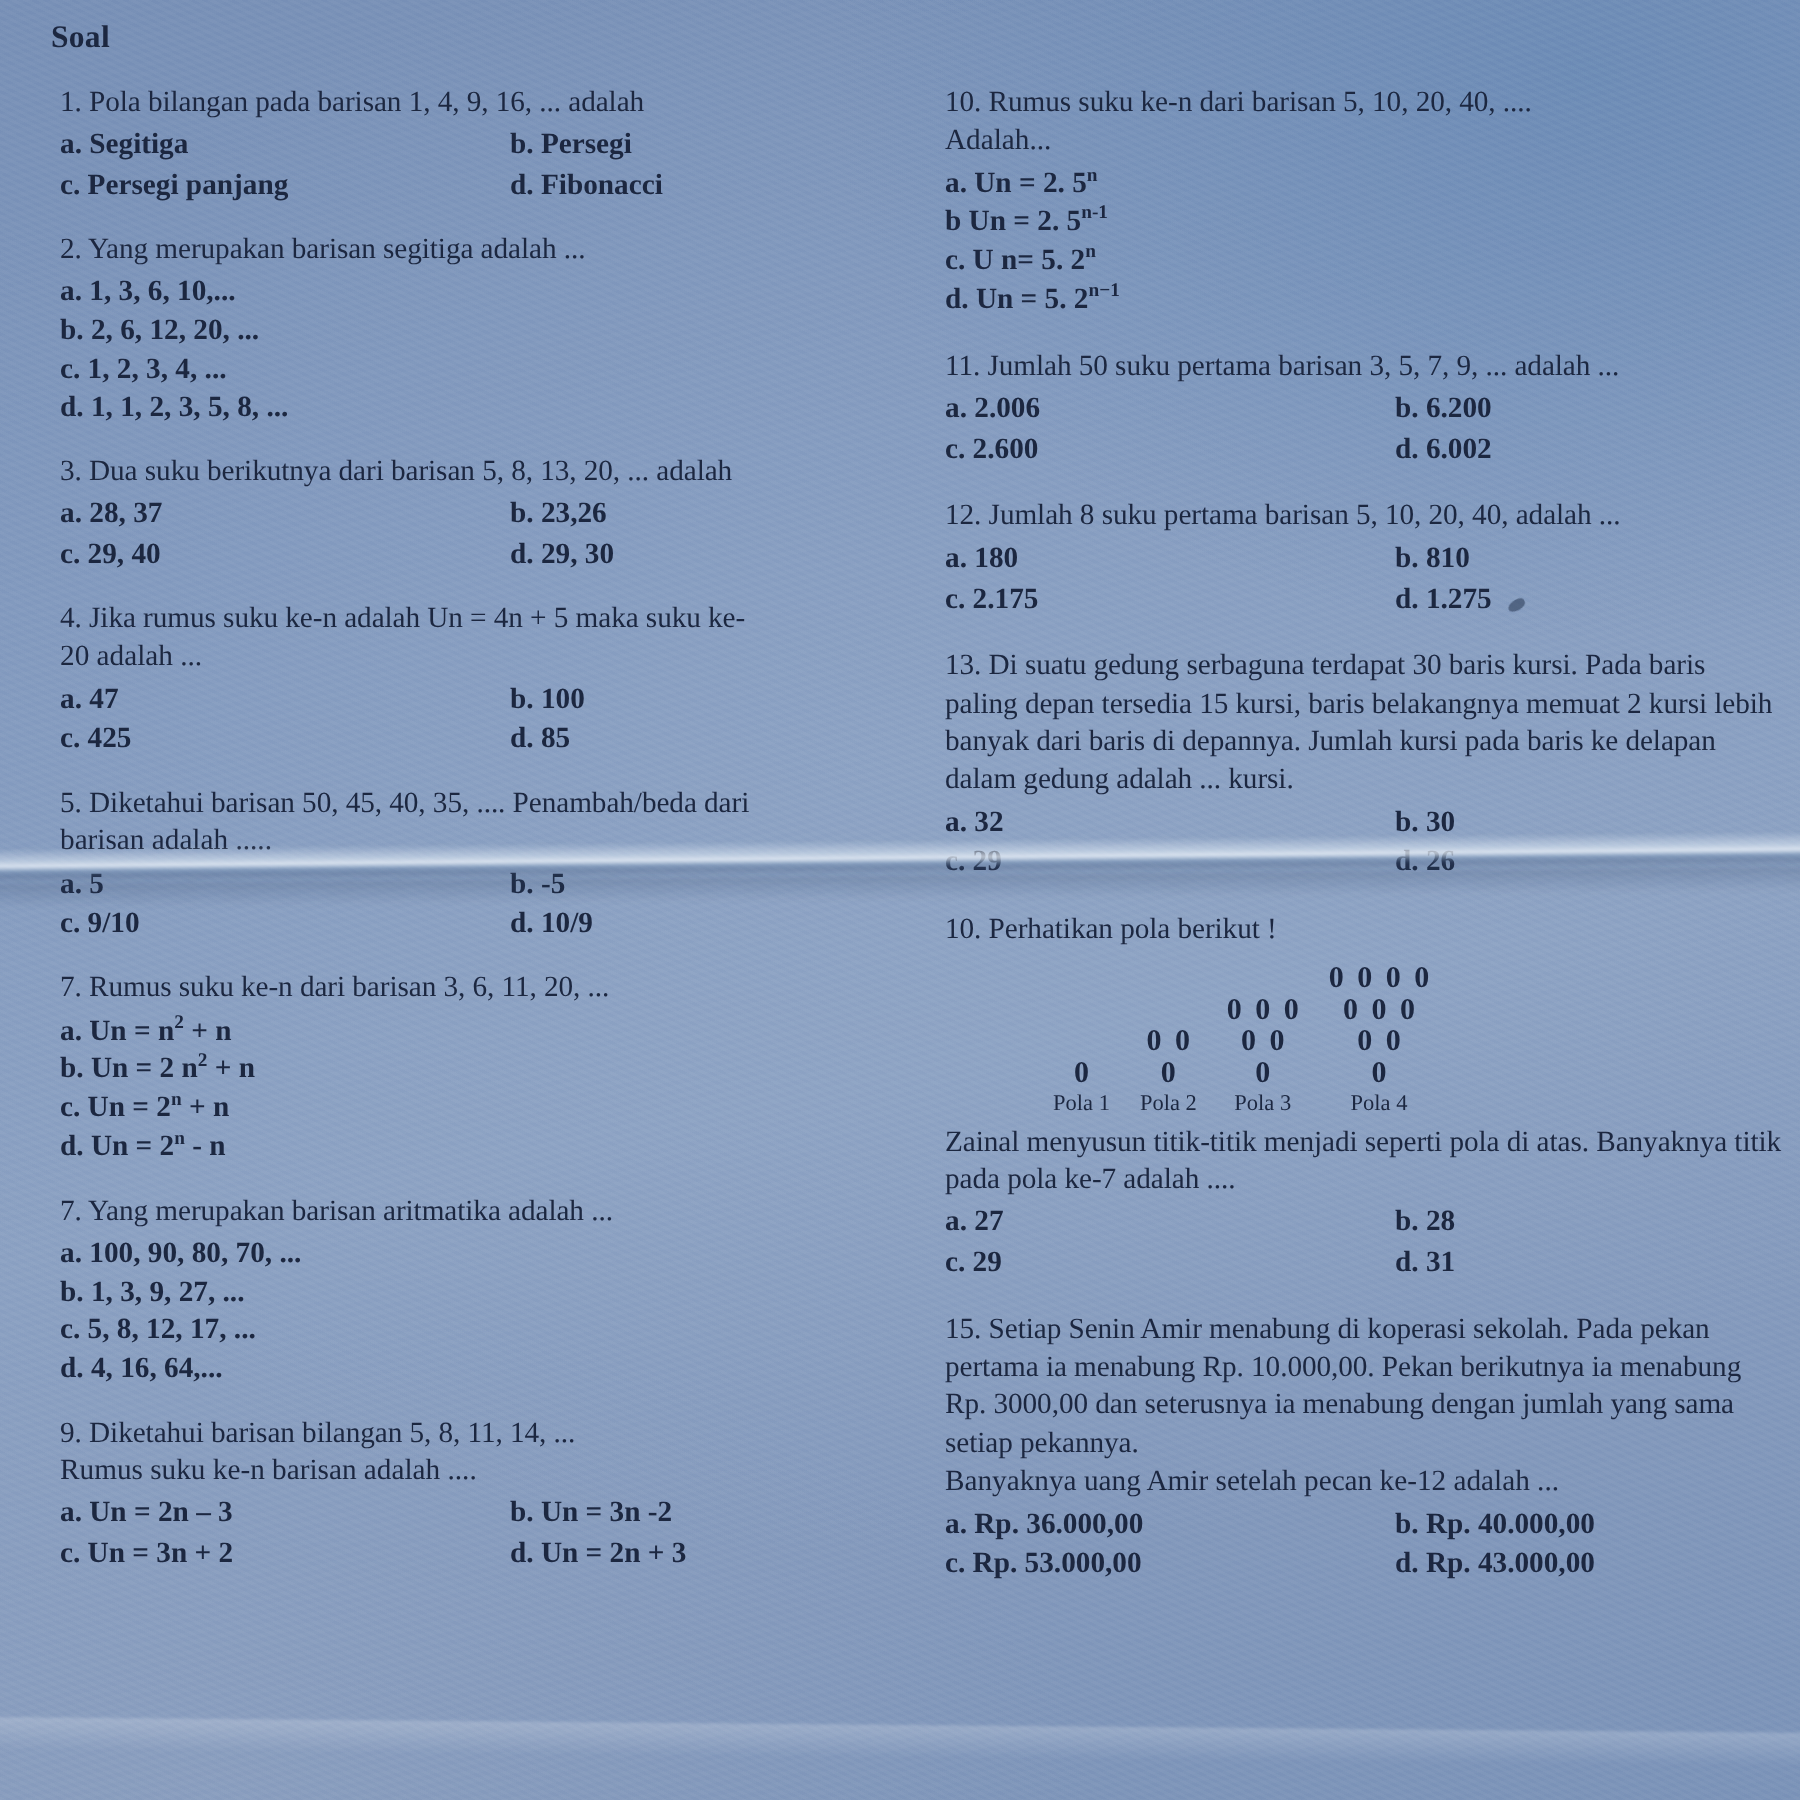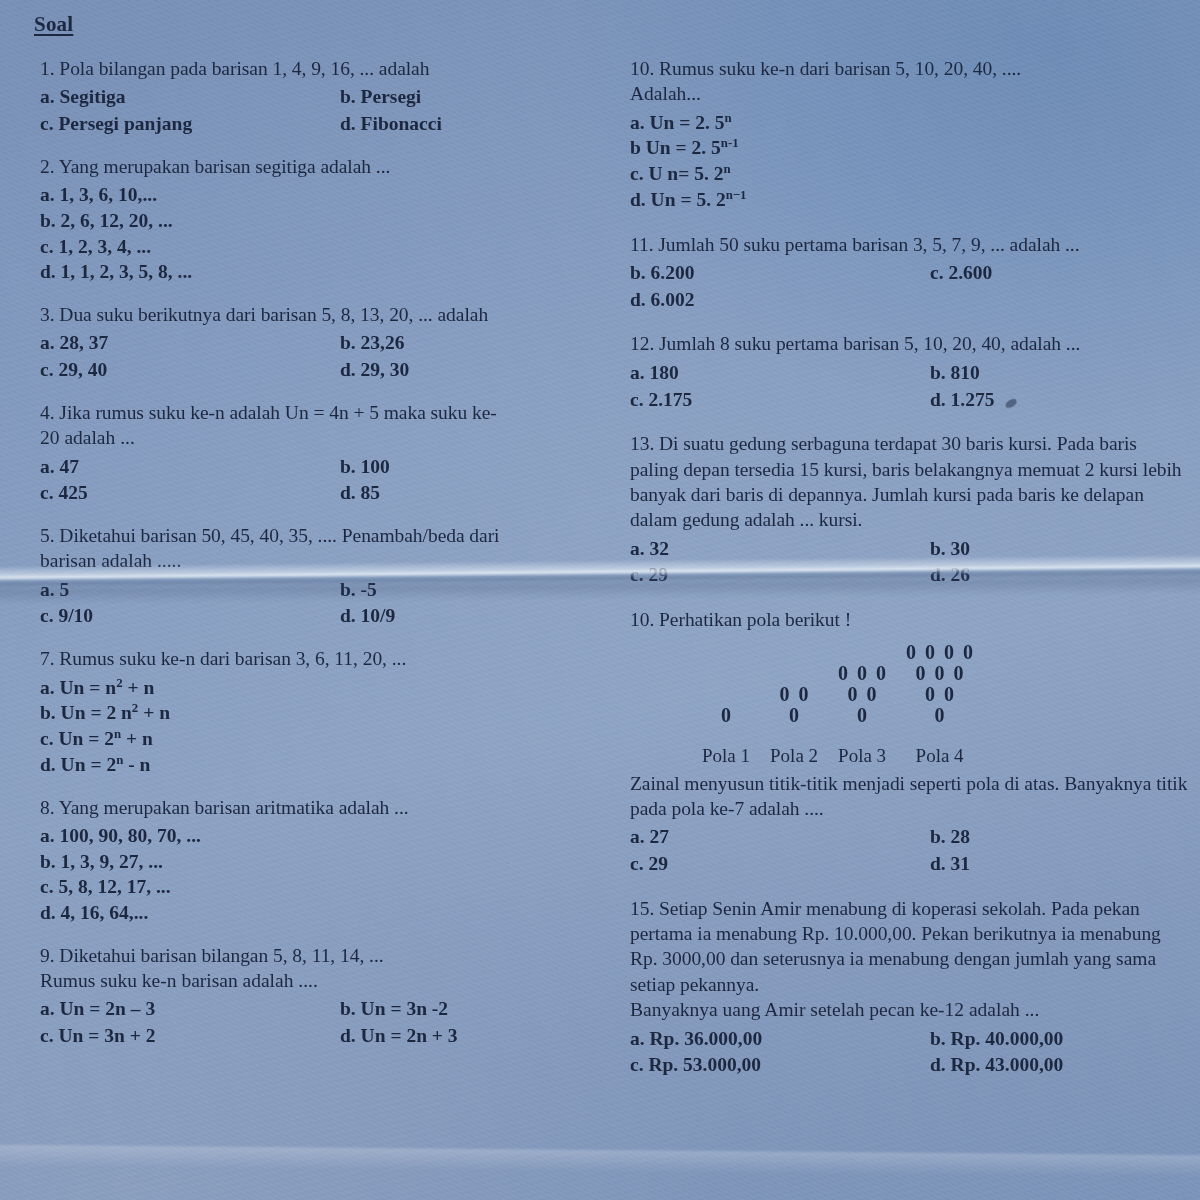--- a/index.html
+++ b/index.html
@@ -80,21 +80,20 @@
     inset: 0;
     padding: 0;
   }
   #page-title {
     position: absolute;
     left: 34px;
     top: 12px;
     font-size: 21px;
     font-weight: 700;
     letter-spacing: .2px;
-    text-decoration: underline;
     text-underline-offset: 3px;
   }
 
   .column {
     position: absolute;
     top: 56px;
   }
   #col-left  { left: 40px;  width: 565px; }
   #col-right { left: 630px; width: 560px; }
 
@@ -153,22 +152,22 @@
     justify-content: center;
     gap: 9px;
     line-height: 1.04;
   }
   .dot {
     font-size: 20px;
     font-weight: 600;
     font-family: "Liberation Serif", serif;
   }
   .pola-label {
-    font-size: 19px;
-    margin-top: 19px;
+    font-size: 15px;
+    margin-top: 2px;
     white-space: nowrap;
   }
 
   
   #smudge {
     position: absolute;
     left: 1005px;
     top: 400px;
     width: 12px;
     height: 7px;
@@ -244,21 +243,21 @@
       <div class="question">
         <div class="q-stem">7. Rumus suku ke-n  dari barisan 3, 6, 11, 20, ...</div>
         <div class="opts-list">
           <div class="opt">a. Un = n<sup>2</sup> + n</div>
           <div class="opt">b. Un = 2 n<sup>2</sup> + n</div>
           <div class="opt">c. Un = 2<sup>n</sup> + n</div>
           <div class="opt">d. Un = 2<sup>n</sup> - n</div>
         </div>
       </div>
       <div class="question">
-        <div class="q-stem">8. Yang merupakan barisan aritmatika adalah ...</div>
+        <div class="q-stem">7. Yang merupakan barisan aritmatika adalah ...</div>
         <div class="opts-list">
           <div class="opt">a. 100, 90, 80, 70, ...</div>
           <div class="opt">b. 1, 3, 9, 27, ...</div>
           <div class="opt">c. 5, 8, 12, 17, ...</div>
           <div class="opt">d. 4, 16, 64,...</div>
         </div>
       </div>
       <div class="question">
         <div class="q-stem">9. Diketahui barisan bilangan 5, 8, 11, 14, ...</div>
         <div class="q-stem-extra">Rumus suku ke-n barisan adalah ....</div>
@@ -277,20 +276,21 @@
         <div class="opts-list">
           <div class="opt">a. Un = 2. 5<sup>n</sup></div>
           <div class="opt">b  Un = 2. 5<sup>n-1</sup></div>
           <div class="opt">c.  U n= 5. 2<sup>n</sup></div>
           <div class="opt">d. Un = 5. 2<sup>n−1</sup></div>
         </div>
       </div>
       <div class="question">
         <div class="q-stem">11. Jumlah 50 suku pertama barisan 3, 5, 7, 9, ... adalah ...</div>
         <div class="opts-grid">
+          <div class="opt">a. 2.006</div>
           <div class="opt">b. 6.200</div>
           <div class="opt">c. 2.600</div>
           <div class="opt">d. 6.002</div>
         </div>
       </div>
       <div class="question">
         <div class="q-stem">12. Jumlah 8 suku pertama barisan 5, 10, 20, 40, adalah ...</div>
         <div class="opts-grid">
           <div class="opt">a. 180</div>
           <div class="opt">b. 810</div>

